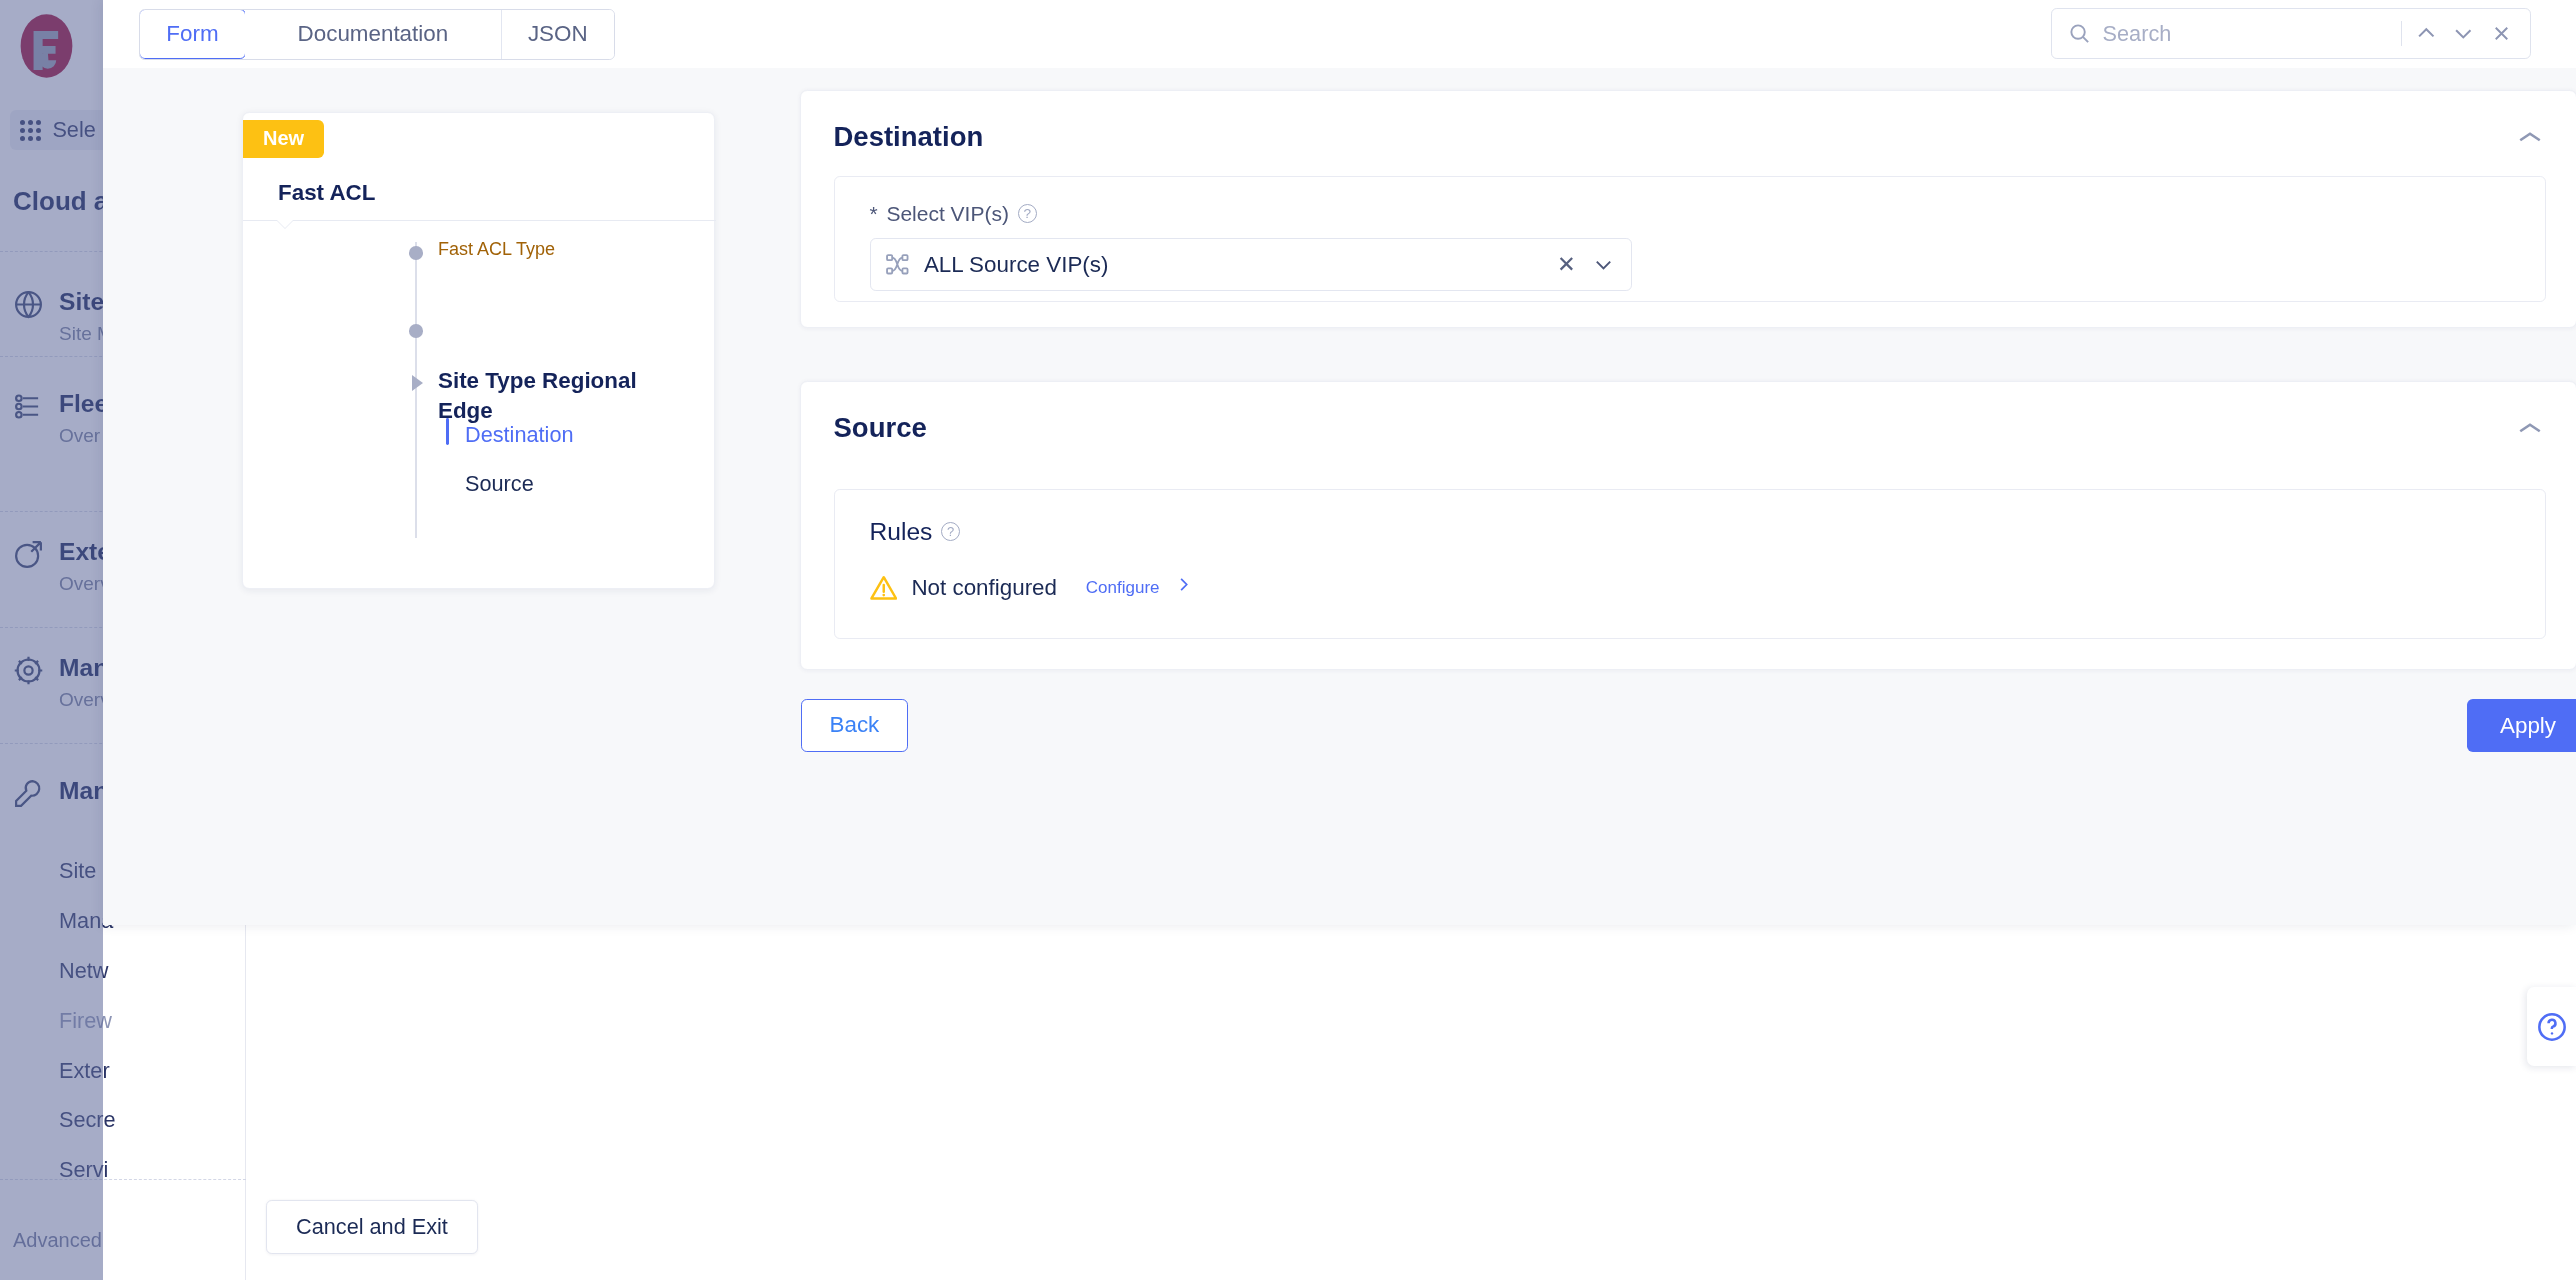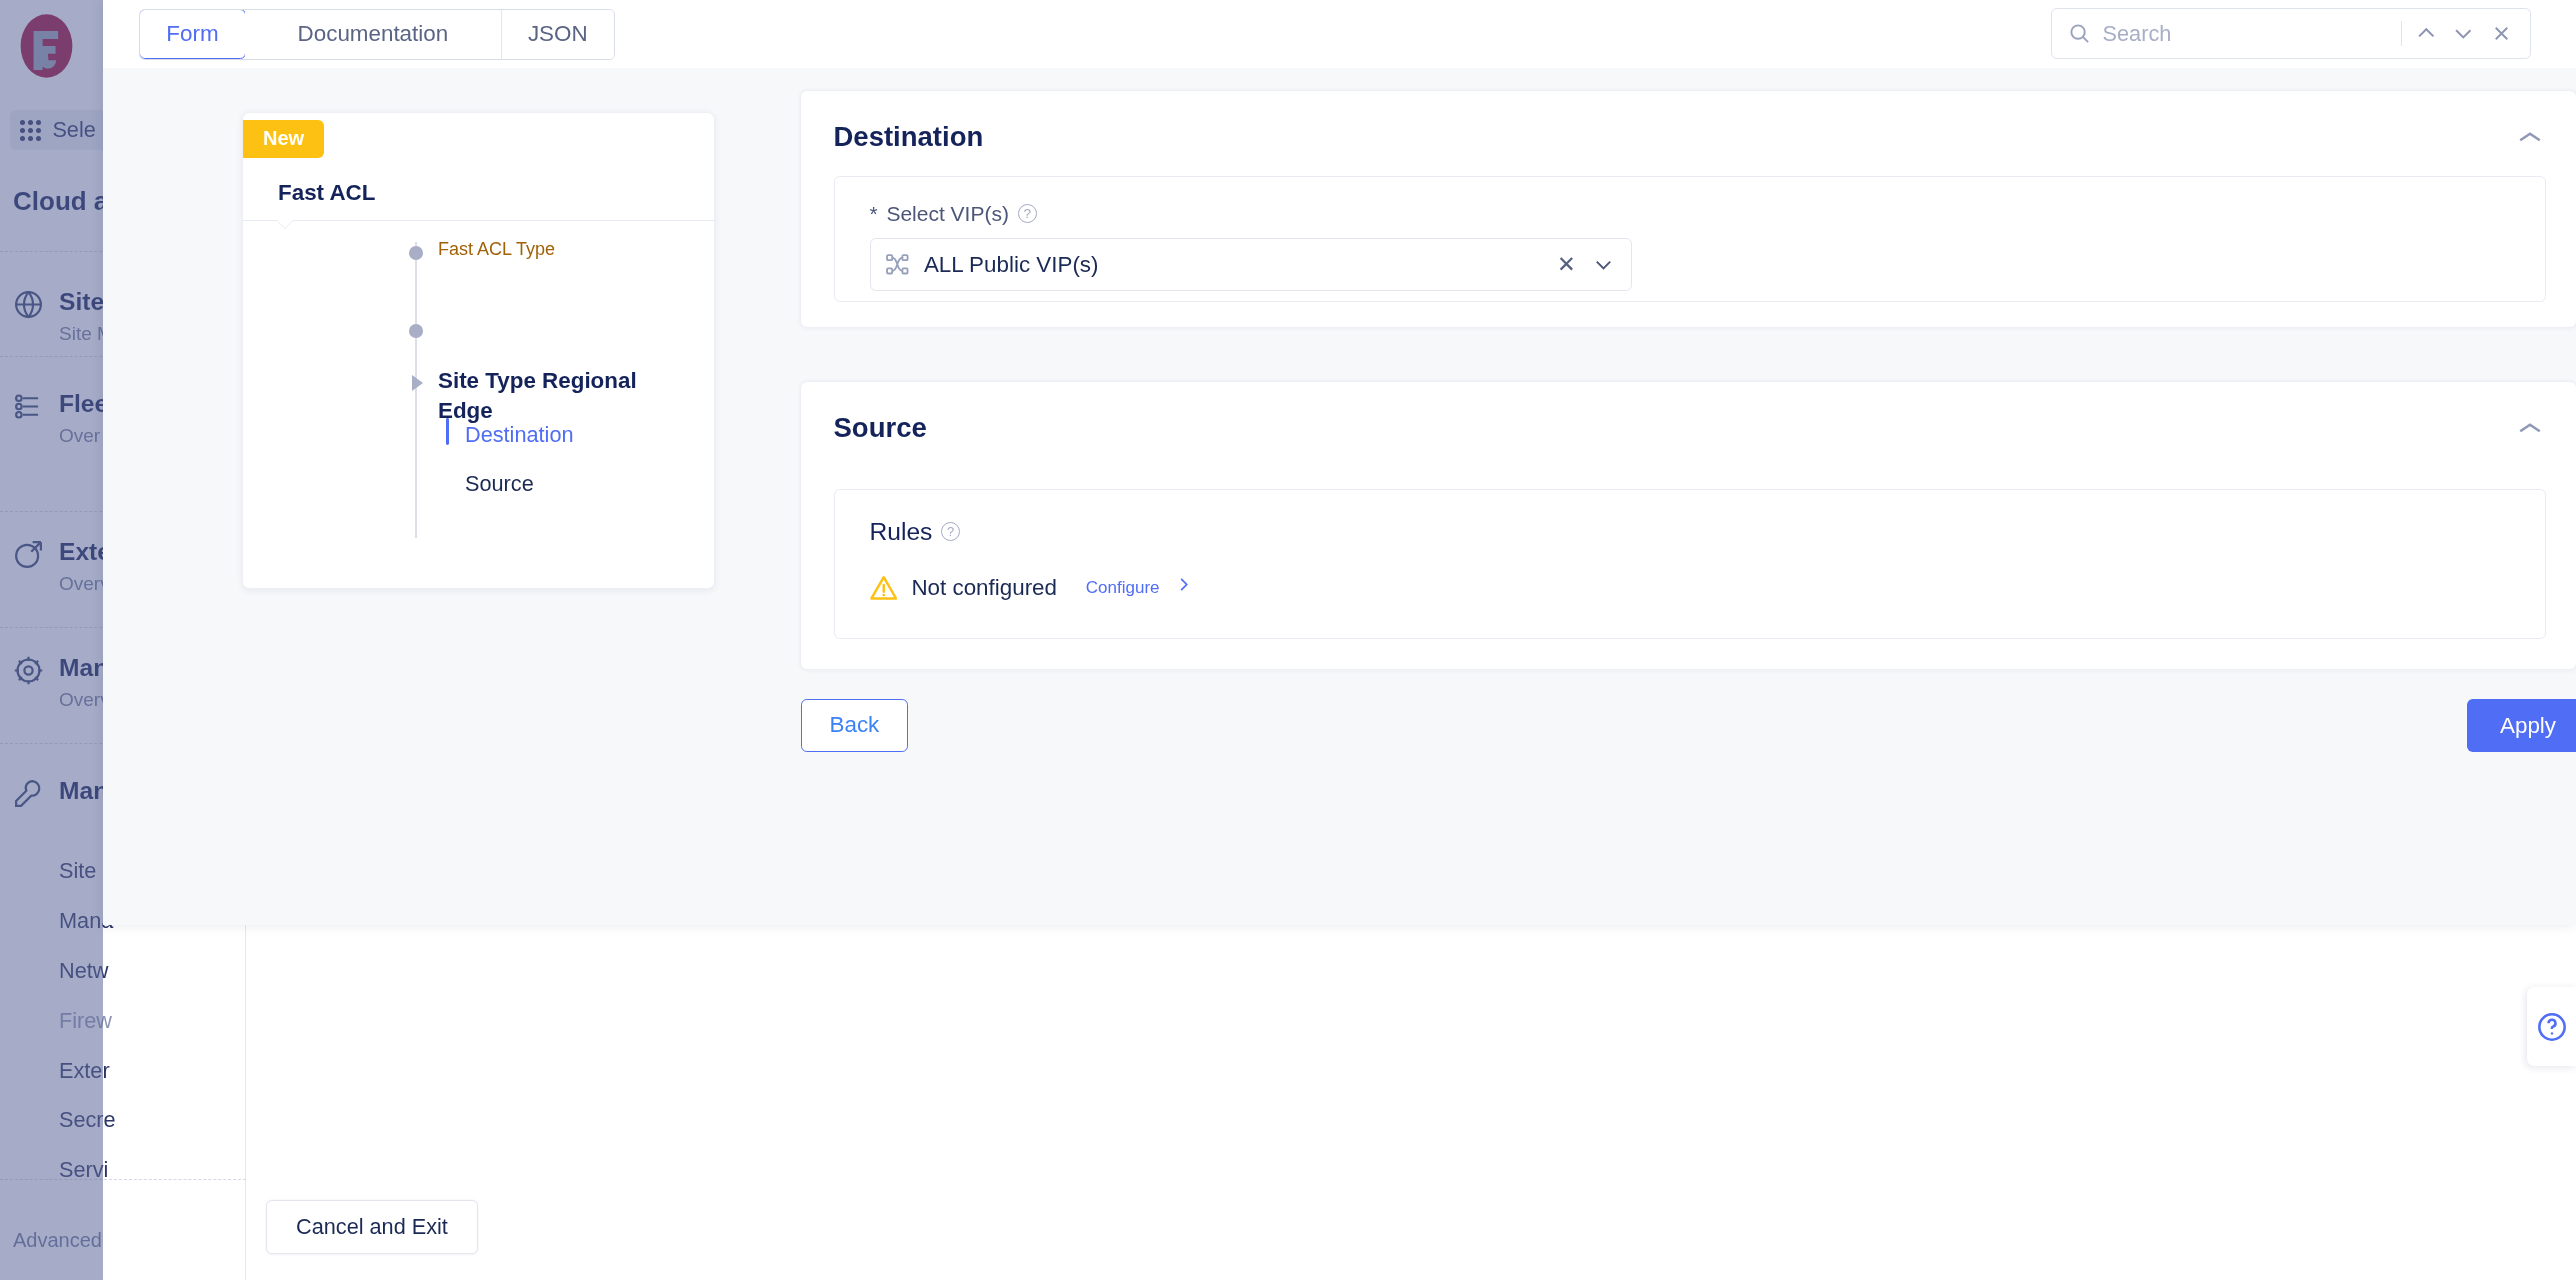--- a/index.html
+++ b/index.html
@@ -465,21 +465,21 @@
         </div>
 
         <div class="selectfield" style="left:35px; top:61px; width:762px;">
           <svg class="vipicon" viewBox="0 0 24 24" fill="none" stroke="currentColor" stroke-width="1.8">
             <rect x="2" y="3" width="5" height="5" rx="1"></rect>
             <rect x="17" y="3" width="5" height="5" rx="1"></rect>
             <rect x="2" y="16" width="5" height="5" rx="1"></rect>
             <rect x="17" y="16" width="5" height="5" rx="1"></rect>
             <path d="M7 5.5c6 0 4 13 10 13M7 18.5c6 0 4-13 10-13"></path>
           </svg>
-          <span class="val">ALL Public VIP(s)</span>
+          <span class="val">ALL Source VIP(s)</span>
           <span class="clear">✕</span>
           <span class="chev">
             <svg viewBox="0 0 24 24" fill="none" stroke="currentColor" stroke-width="2" style="width:23px;height:23px">
                 <path d="M5 9l7 7 7-7"></path>
               </svg>
           </span>
         </div>
       </div>
     </div>
 

